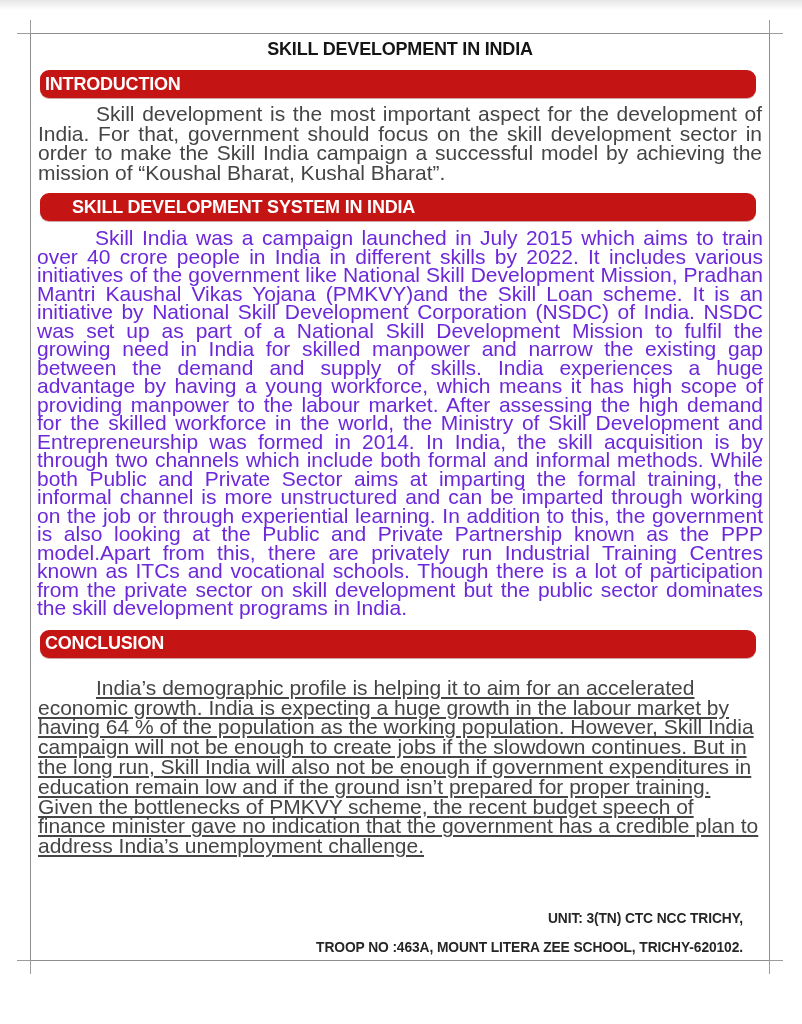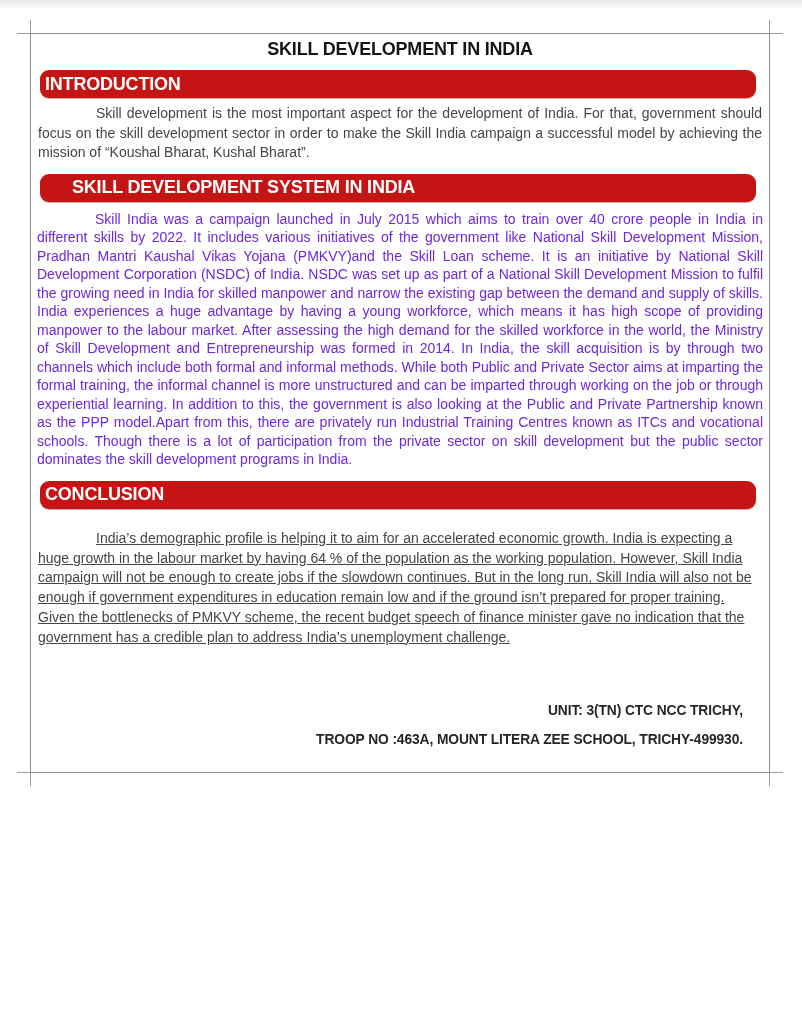--- a/index.html
+++ b/index.html
@@ -9,21 +9,21 @@
     font-family:"Liberation Sans",sans-serif;
     position:relative;
     overflow:hidden;
   }
   .top-shade{
     position:absolute;top:0;left:0;width:802px;height:10px;
     background:linear-gradient(#e6e6e6,rgba(255,255,255,0));
   }
   .page{
     position:absolute;left:30px;top:33px;
-    width:740px;height:740px;
+    width:740px;height:928px;
     border:1px solid #8d8d8d;
     background:#ffffff;
     box-sizing:border-box;
   }
   
   .crop{position:absolute;width:13px;height:13px;}
   .crop.tl{top:-14px;left:-14px;border-right:1px solid #9c9c9c;border-bottom:1px solid #9c9c9c;}
   .crop.tr{top:-14px;right:-14px;border-left:1px solid #9c9c9c;border-bottom:1px solid #9c9c9c;}
   .crop.bl{bottom:-14px;left:-14px;border-right:1px solid #9c9c9c;border-top:1px solid #9c9c9c;}
   .crop.br{bottom:-14px;right:-14px;border-left:1px solid #9c9c9c;border-top:1px solid #9c9c9c;}
@@ -46,21 +46,21 @@
     display:flex;align-items:center;
     padding-left:5px;
     box-shadow:0 1px 0 rgba(120,0,0,.35);
     border-radius:9px;
   }
   .bar2{margin-top:11px;padding-left:32px;}
   .bar3{margin-top:12px;}
   .body-block{
     margin:6px 7px 0 7px;
     color:var(--body-fg,#454545);
-    font-size:14px;
+    font-size:21px;
   }
   .intro-block{line-height:19.6px;margin-top:6px;}
   .system-block{line-height:18.5px;margin-top:8px;color:#6d28d9;margin-left:6px;margin-right:6px;}
   .conclusion-block{line-height:19.8px;margin-top:20px;text-decoration:underline;}
   .para{margin:0;}
   .para.indent{text-indent:58px;}
   .para.justify{text-align:justify;}
   .footer{
     margin-top:55px;
     padding-right:14px;
@@ -102,15 +102,15 @@
 
   <div>
     <div class="section-heading bar3">CONCLUSION</div>
     <div class="body-block conclusion-block">
       <p class="para indent">India’s demographic profile is helping it to aim for an accelerated economic growth. India is expecting a huge growth in the labour market by having 64 % of the population as the working population.  However, Skill India campaign will not be enough to create jobs if the slowdown continues. But in the long run, Skill India will also not be enough if government expenditures in education remain low and if the ground isn’t prepared for proper training.  Given the bottlenecks of PMKVY scheme, the recent budget speech of finance minister gave no indication that the government has a credible plan to address India’s unemployment challenge.</p>
     </div>
   </div>
 
   <div class="footer">
     <p class="footer-line">UNIT: 3(TN) CTC NCC TRICHY,</p>
-    <p class="footer-line">TROOP NO :463A, MOUNT LITERA ZEE SCHOOL, TRICHY-499930.</p>
+    <p class="footer-line">TROOP NO :463A, MOUNT LITERA ZEE SCHOOL, TRICHY-620102.</p>
   </div>
 </div>
 
 </body></html>

